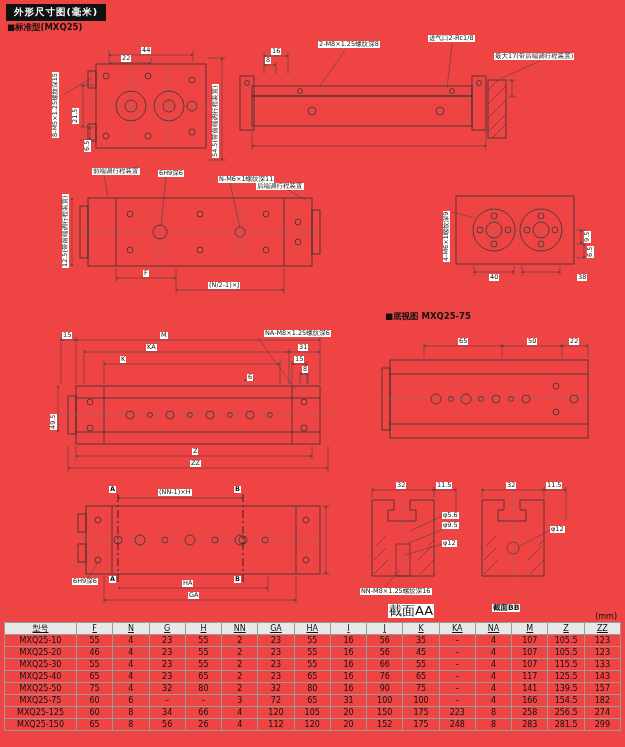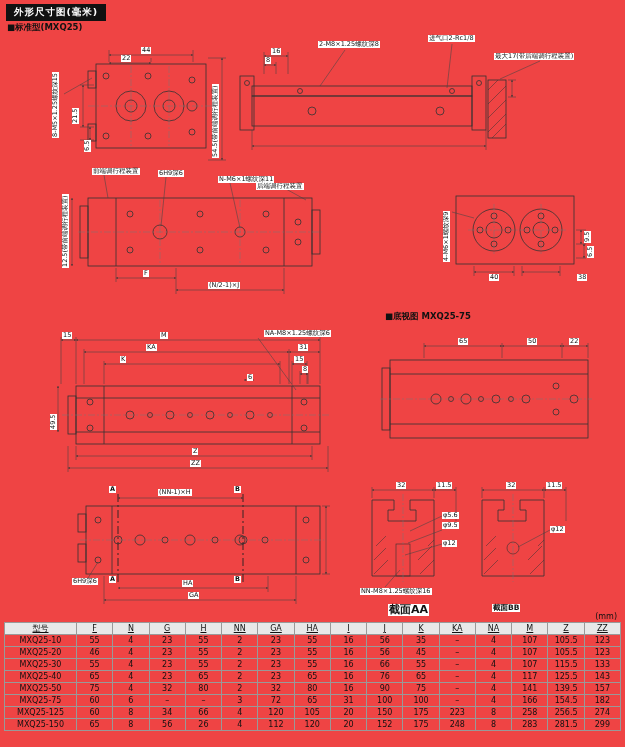--- a/index.html
+++ b/index.html
@@ -359,21 +359,21 @@
       <span class="dlabel" style="left: 234px; top: 576px; font-weight: bold;">B</span>
       <span class="dlabel" style="left: 182px; top: 580px;">HA</span>
       <span class="dlabel" style="left: 188px; top: 592px;">GA</span>
       <span class="dlabel" style="left: 72px; top: 578px;">6H9深6</span>
       <span class="dlabel" style="left: 396px; top: 482px;">32</span>
       <span class="dlabel" style="left: 436px; top: 482px;">11.5</span>
       <span class="dlabel" style="left: 442px; top: 512px;">φ5.6</span>
       <span class="dlabel" style="left: 442px; top: 522px;">φ9.5</span>
       <span class="dlabel" style="left: 442px; top: 540px;">φ12</span>
       <span class="dlabel" style="left: 360px; top: 588px;">NN-M8×1.25螺纹深16</span>
-      <span class="dlabel" style="left: 388px; top: 604px; font-size: 11px; font-weight: bold;">截面AA</span>
+      <span class="dlabel" style="left: 388px; top: 604px; font-size: 13px; font-weight: normal;">截面AA</span>
       <span class="dlabel" style="left: 506px; top: 482px;">32</span>
       <span class="dlabel" style="left: 546px; top: 482px;">11.5</span>
       <span class="dlabel" style="left: 550px; top: 526px;">φ12</span>
       <span class="dlabel" style="left: 492px; top: 604px; font-size: 7.5px; font-weight: bold;">截面BB</span>
     </div>
 
   <div class="unit-label">(mm)</div>
 
   <table class="dims">
     <thead>

